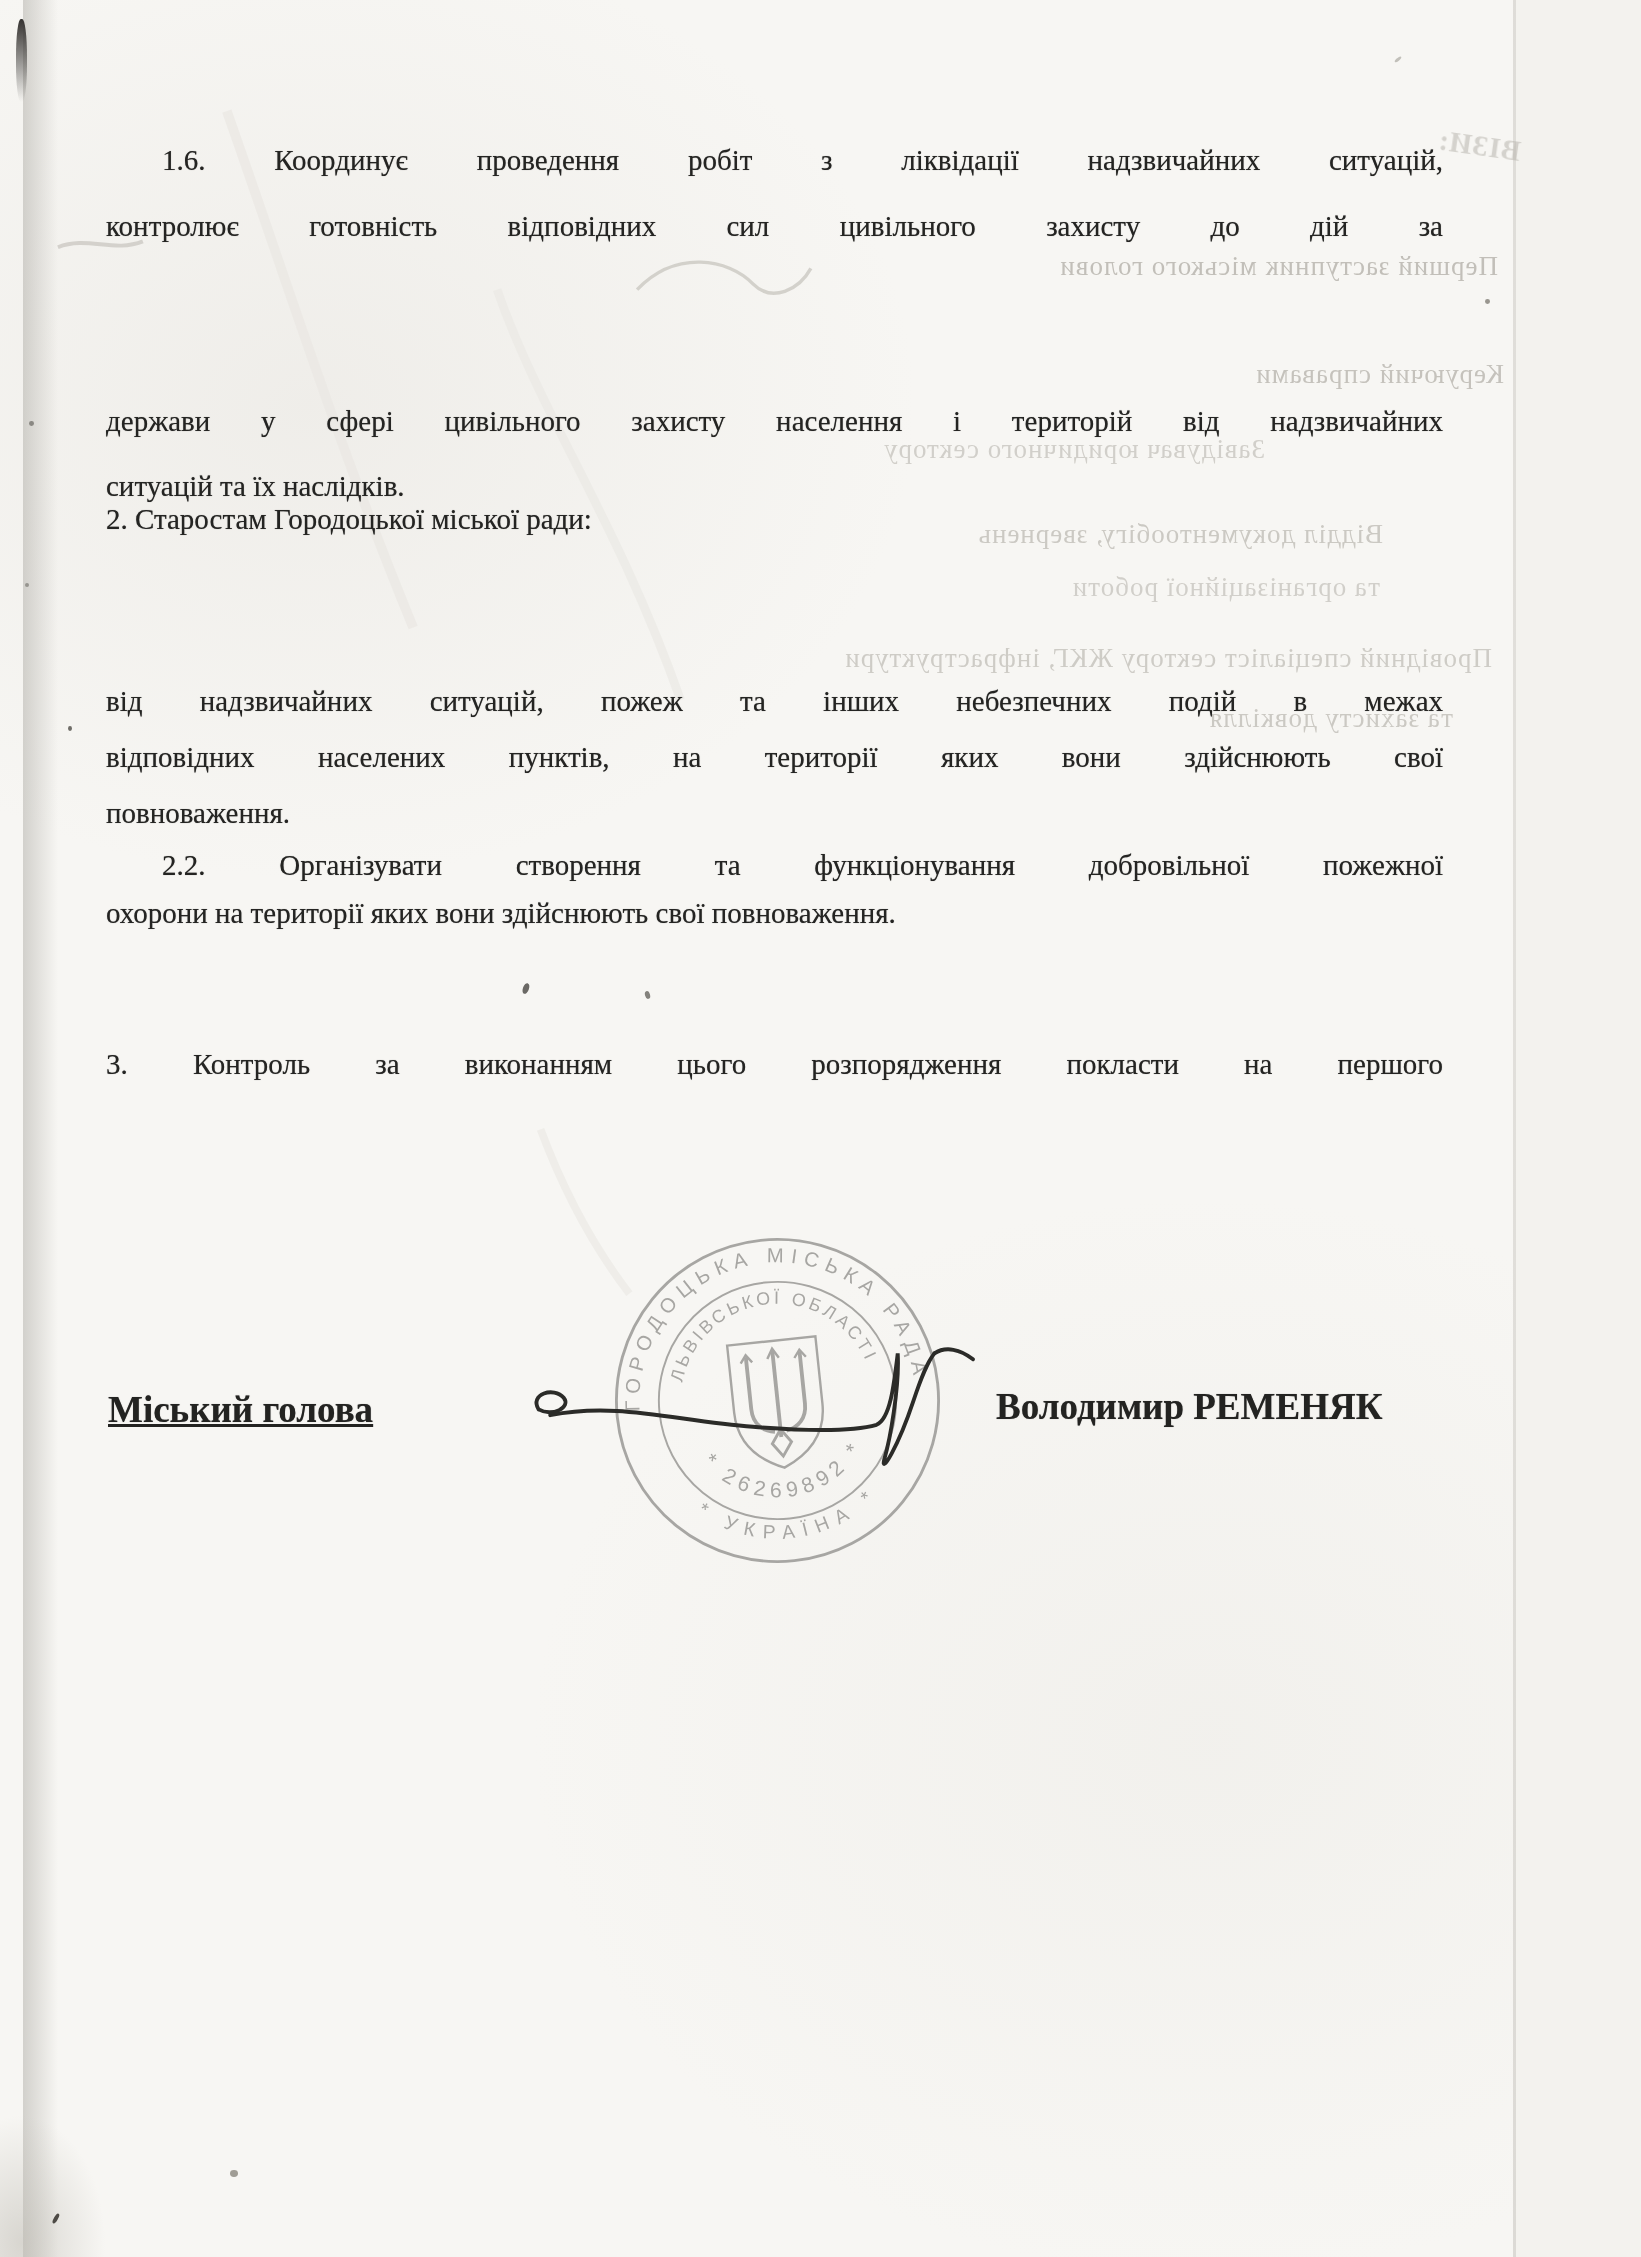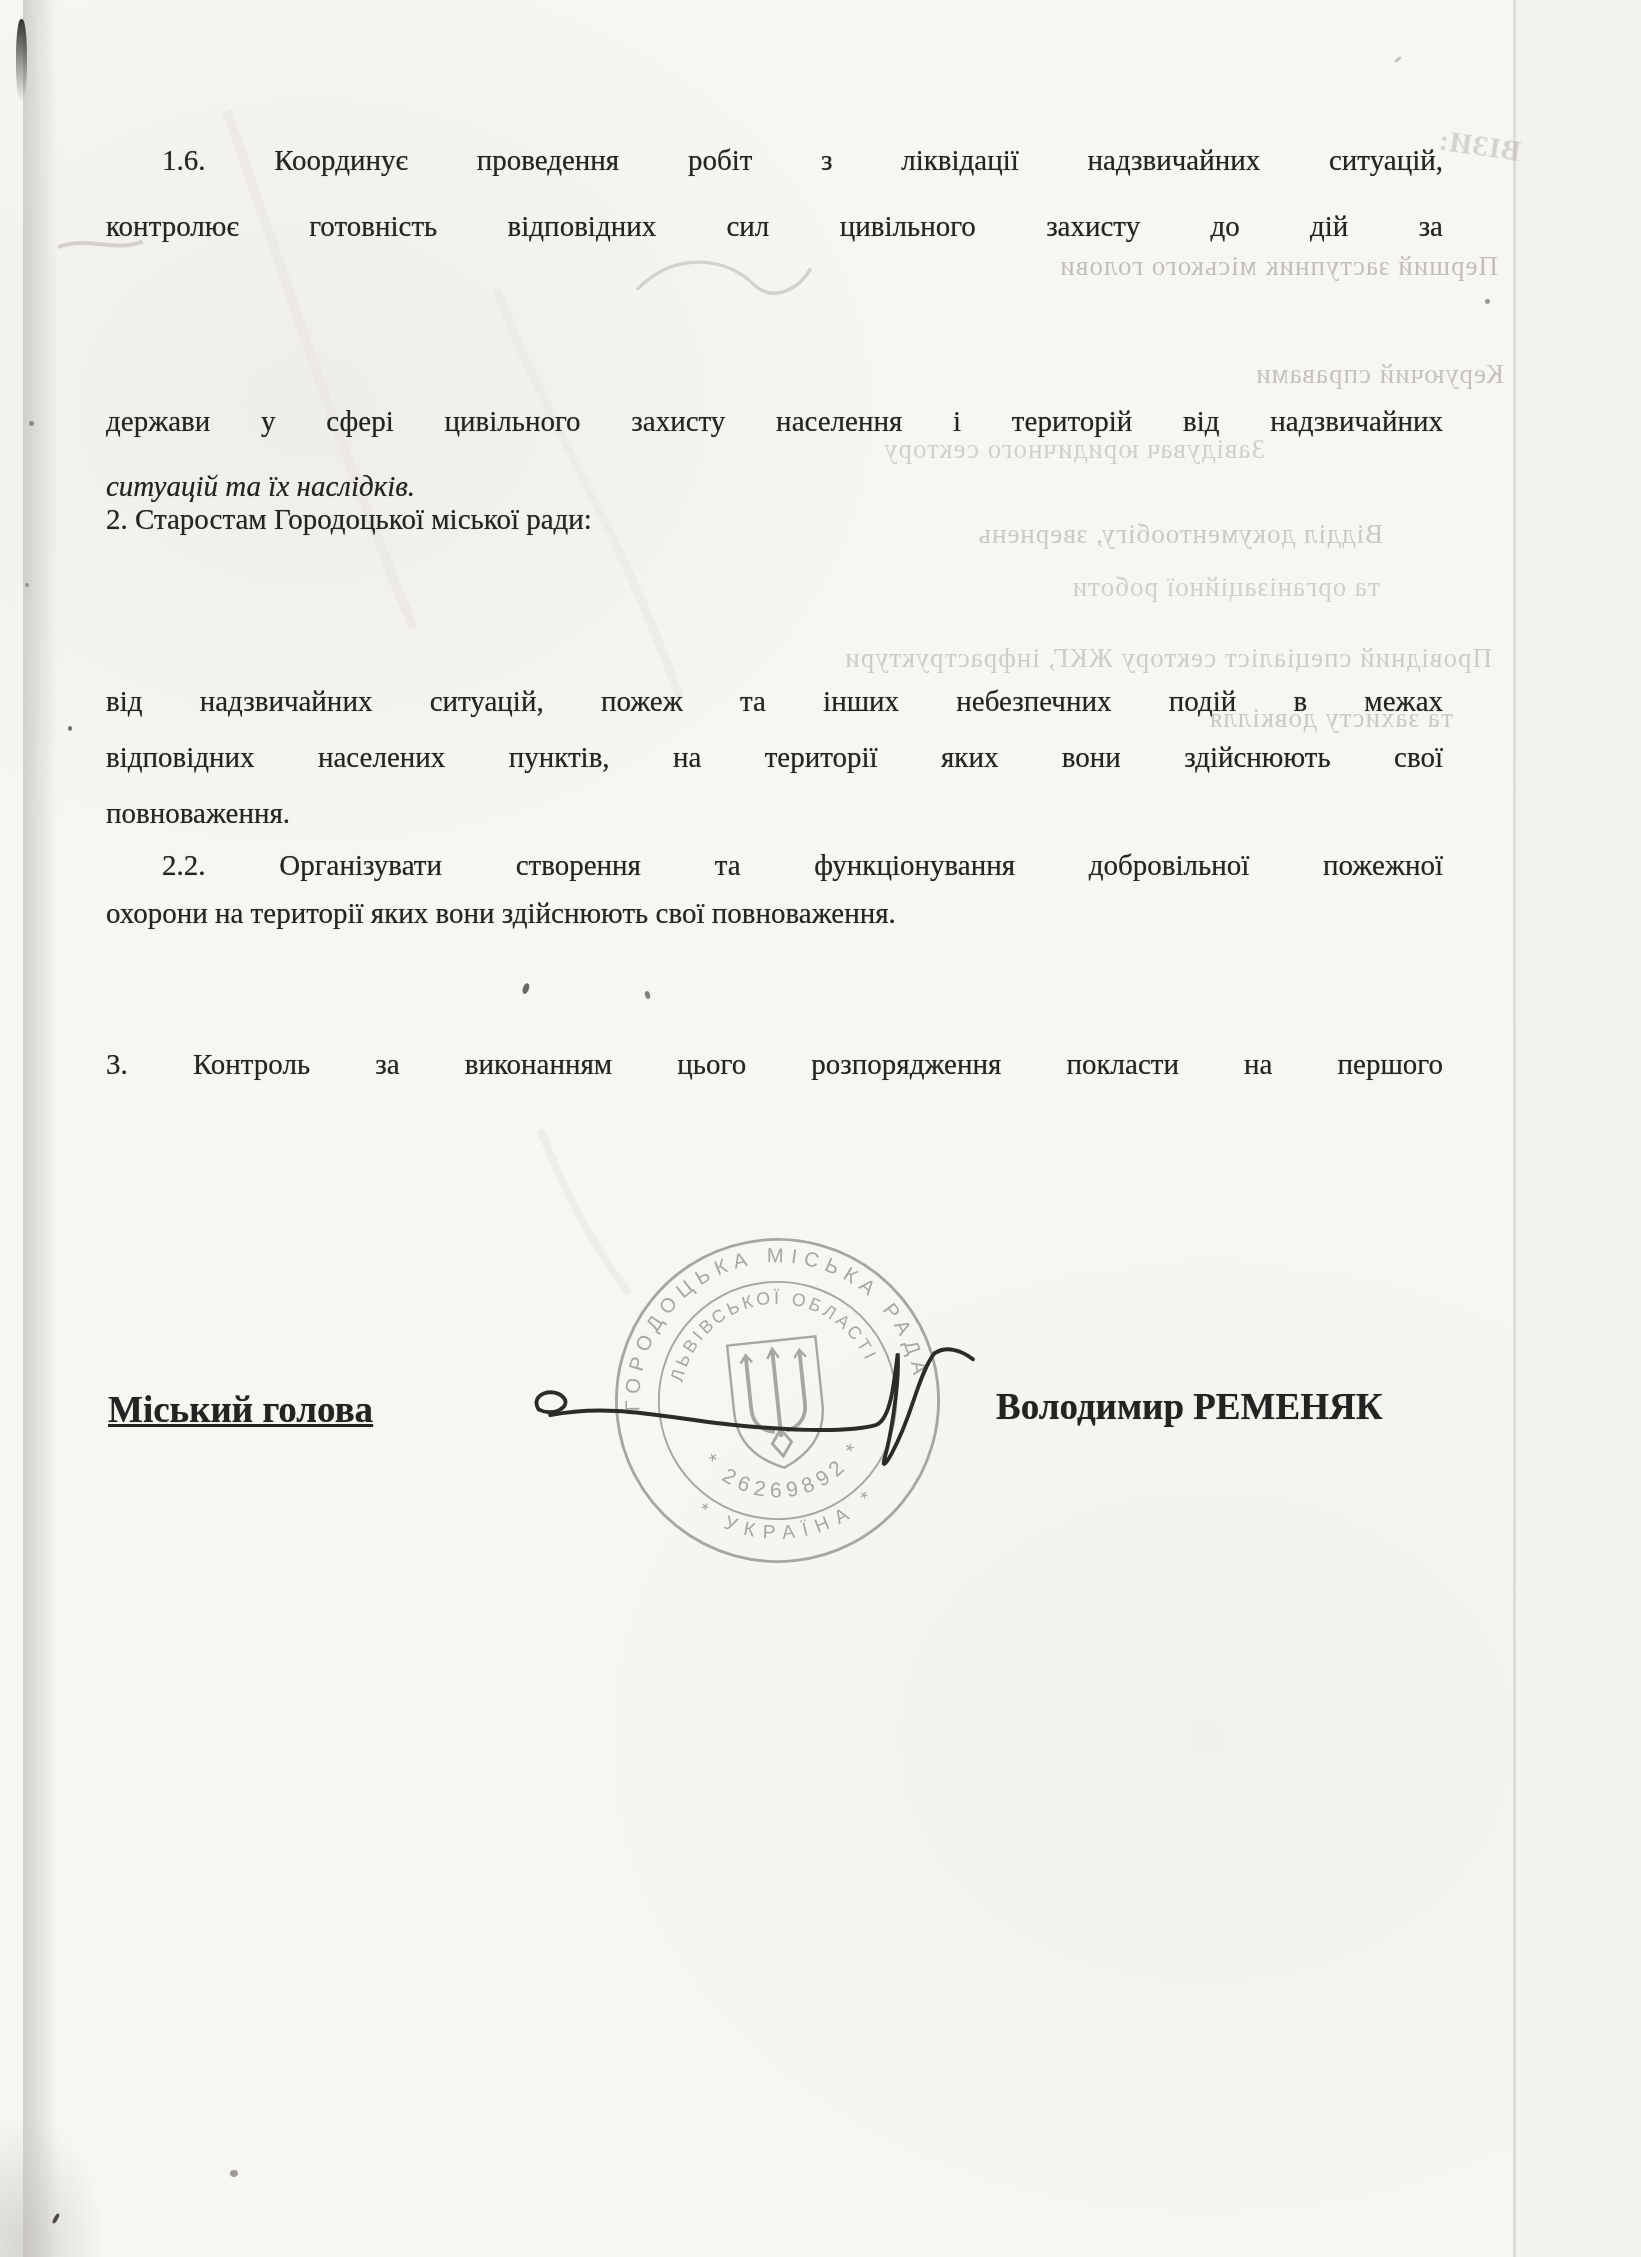--- a/index.html
+++ b/index.html
@@ -87,21 +87,21 @@
   <div class="speck" style="left:68px;top:726px;width:3.9px;height:4.8px;background:#6f6d68;"></div>
   <div class="speck" style="left:230px;top:2170px;width:7.7px;height:6.8px;background:#a09d95;"></div>
   <div class="speck" style="left:54px;top:2213px;width:3.9px;height:10.6px;transform:rotate(30deg);background:#4e4b46;"></div>
   <div class="speck" style="left:1485px;top:299px;width:4.8px;height:4.8px;background:#99968f;"></div>
   <div class="speck" style="left:1394px;top:58px;width:7.7px;height:2.9px;transform:rotate(-40deg);background:#c2c0ba;"></div>
 
   <div class="tline just ind" style="top:141px;">1.6. Координує проведення робіт з ліквідації надзвичайних ситуацій,</div>
   <div class="tline just" style="top:207px;">контролює готовність відповідних сил цивільного захисту до дій за</div>
 
   <div class="tline just" style="top:402px;">держави у сфері цивільного захисту населення і територій від надзвичайних</div>
-  <div class="tline" style="top:467px;font-style:italic;">ситуацій та їх наслідків.</div>
+  <div class="tline" style="top:467px;">ситуацій та їх наслідків.</div>
 
   <div class="tline" style="top:500px;">2. Старостам Городоцької міської ради:</div>
 
   <div class="tline just" style="top:682px;">від надзвичайних ситуацій, пожеж та інших небезпечних подій в межах</div>
   <div class="tline just" style="top:738px;">відповідних населених пунктів, на території яких вони здійснюють свої</div>
   <div class="tline" style="top:794px;">повноваження.</div>
 
   <div class="tline just ind" style="top:846px;">2.2. Організувати створення та функціонування добровільної пожежної</div>
   <div class="tline" style="top:894px;">охорони на території яких вони здійснюють свої повноваження.</div>
 

